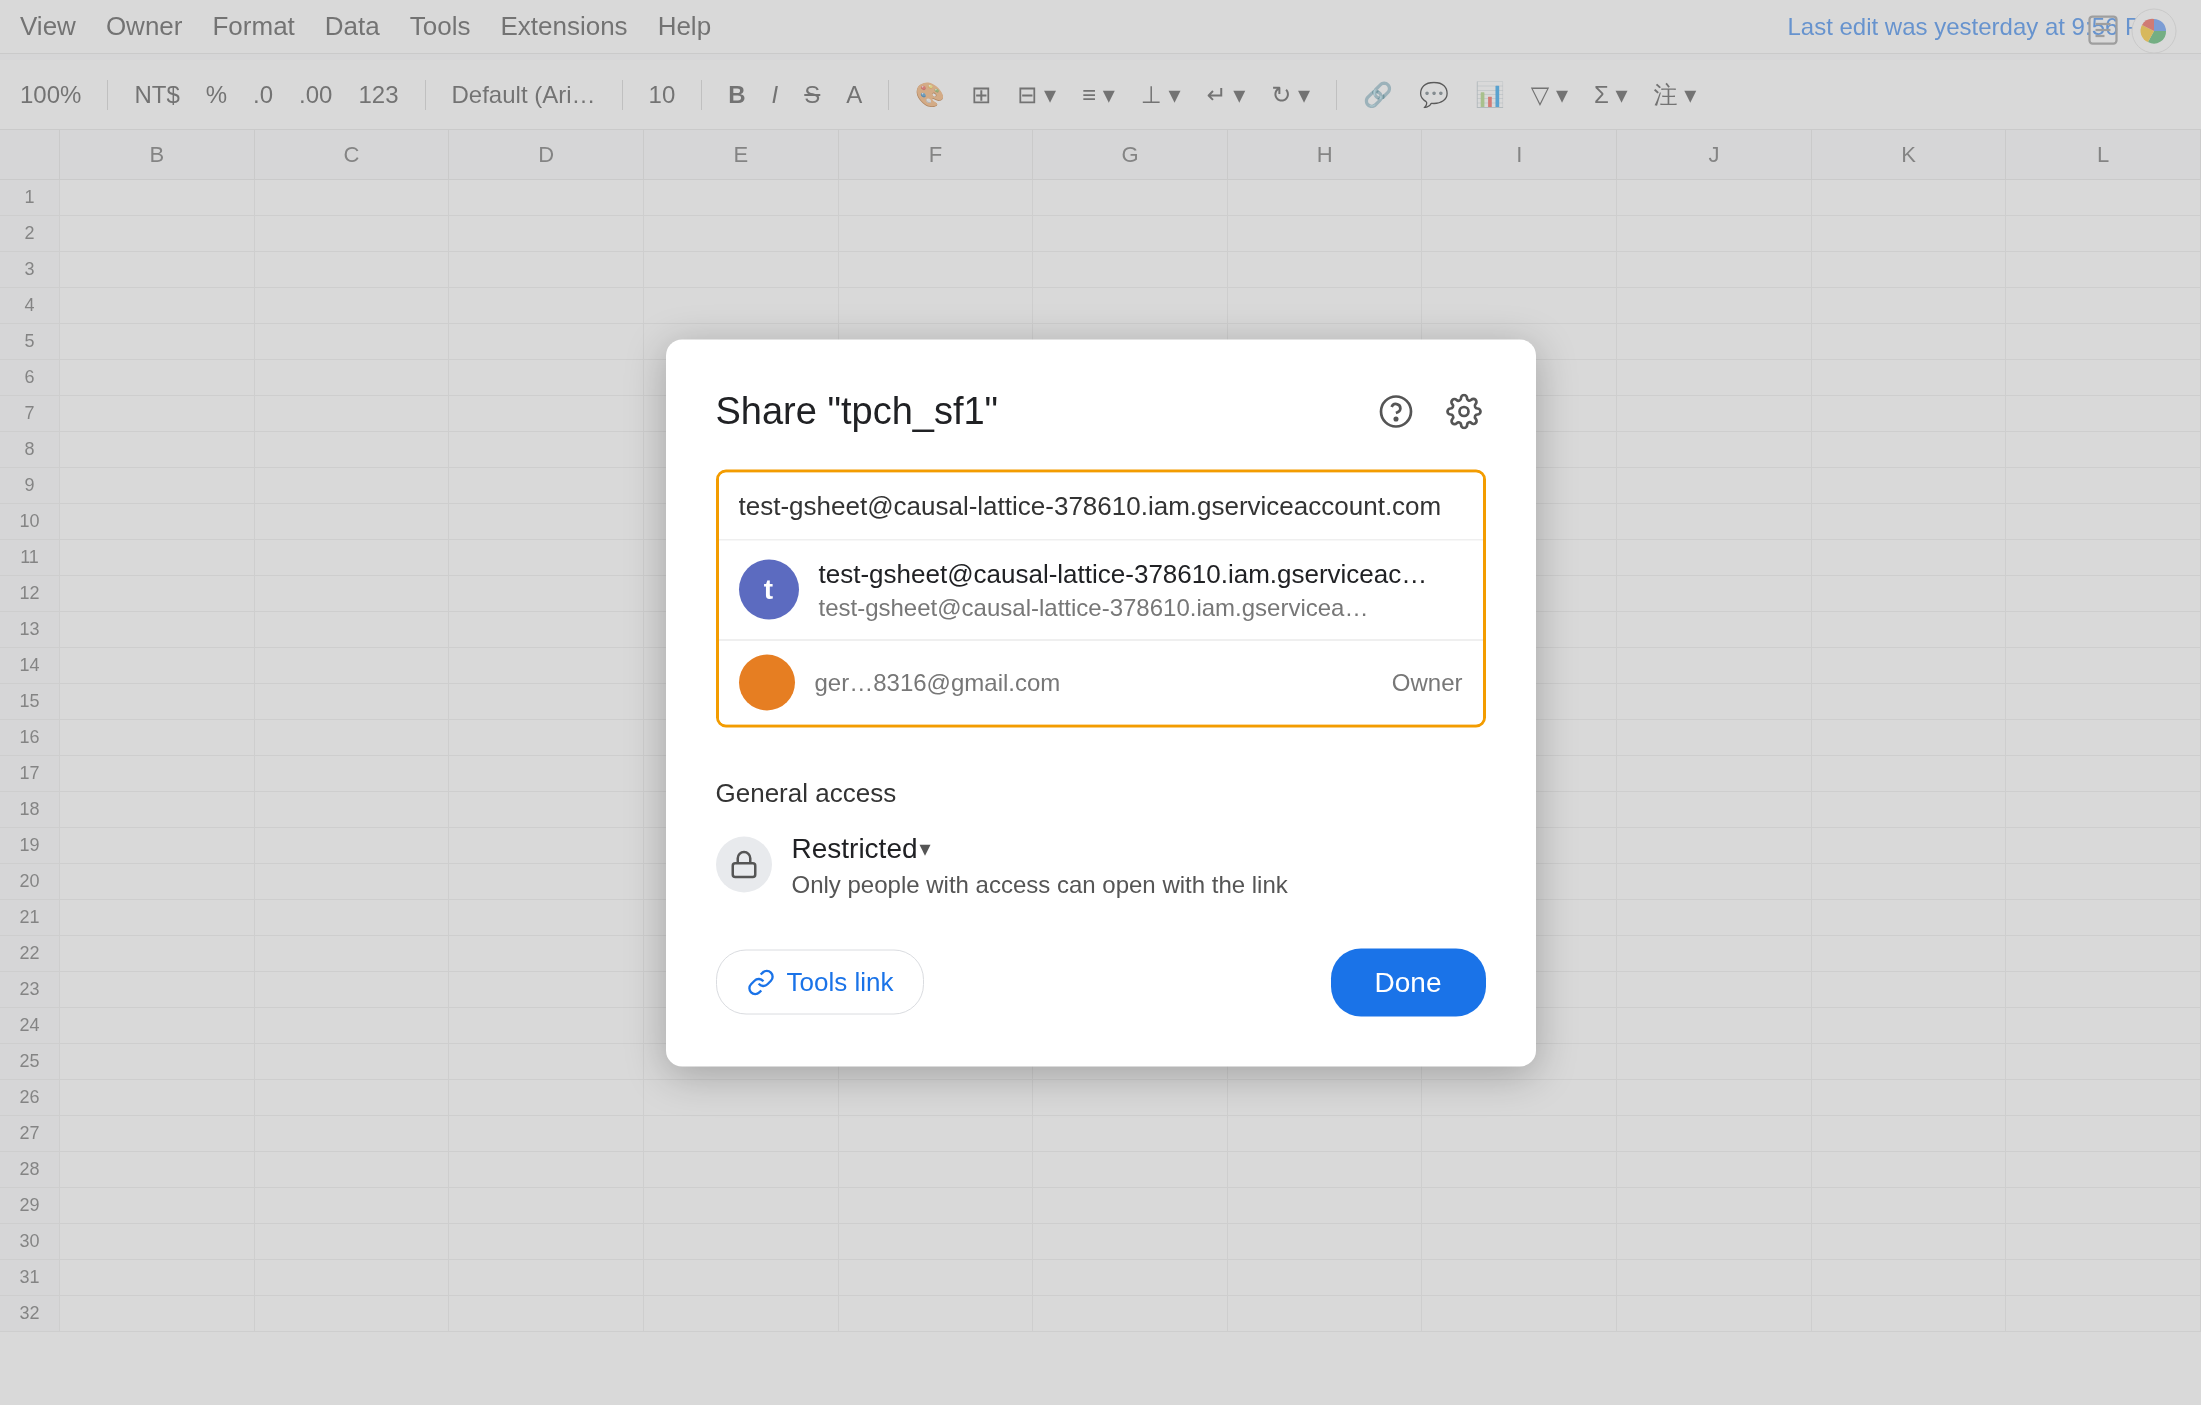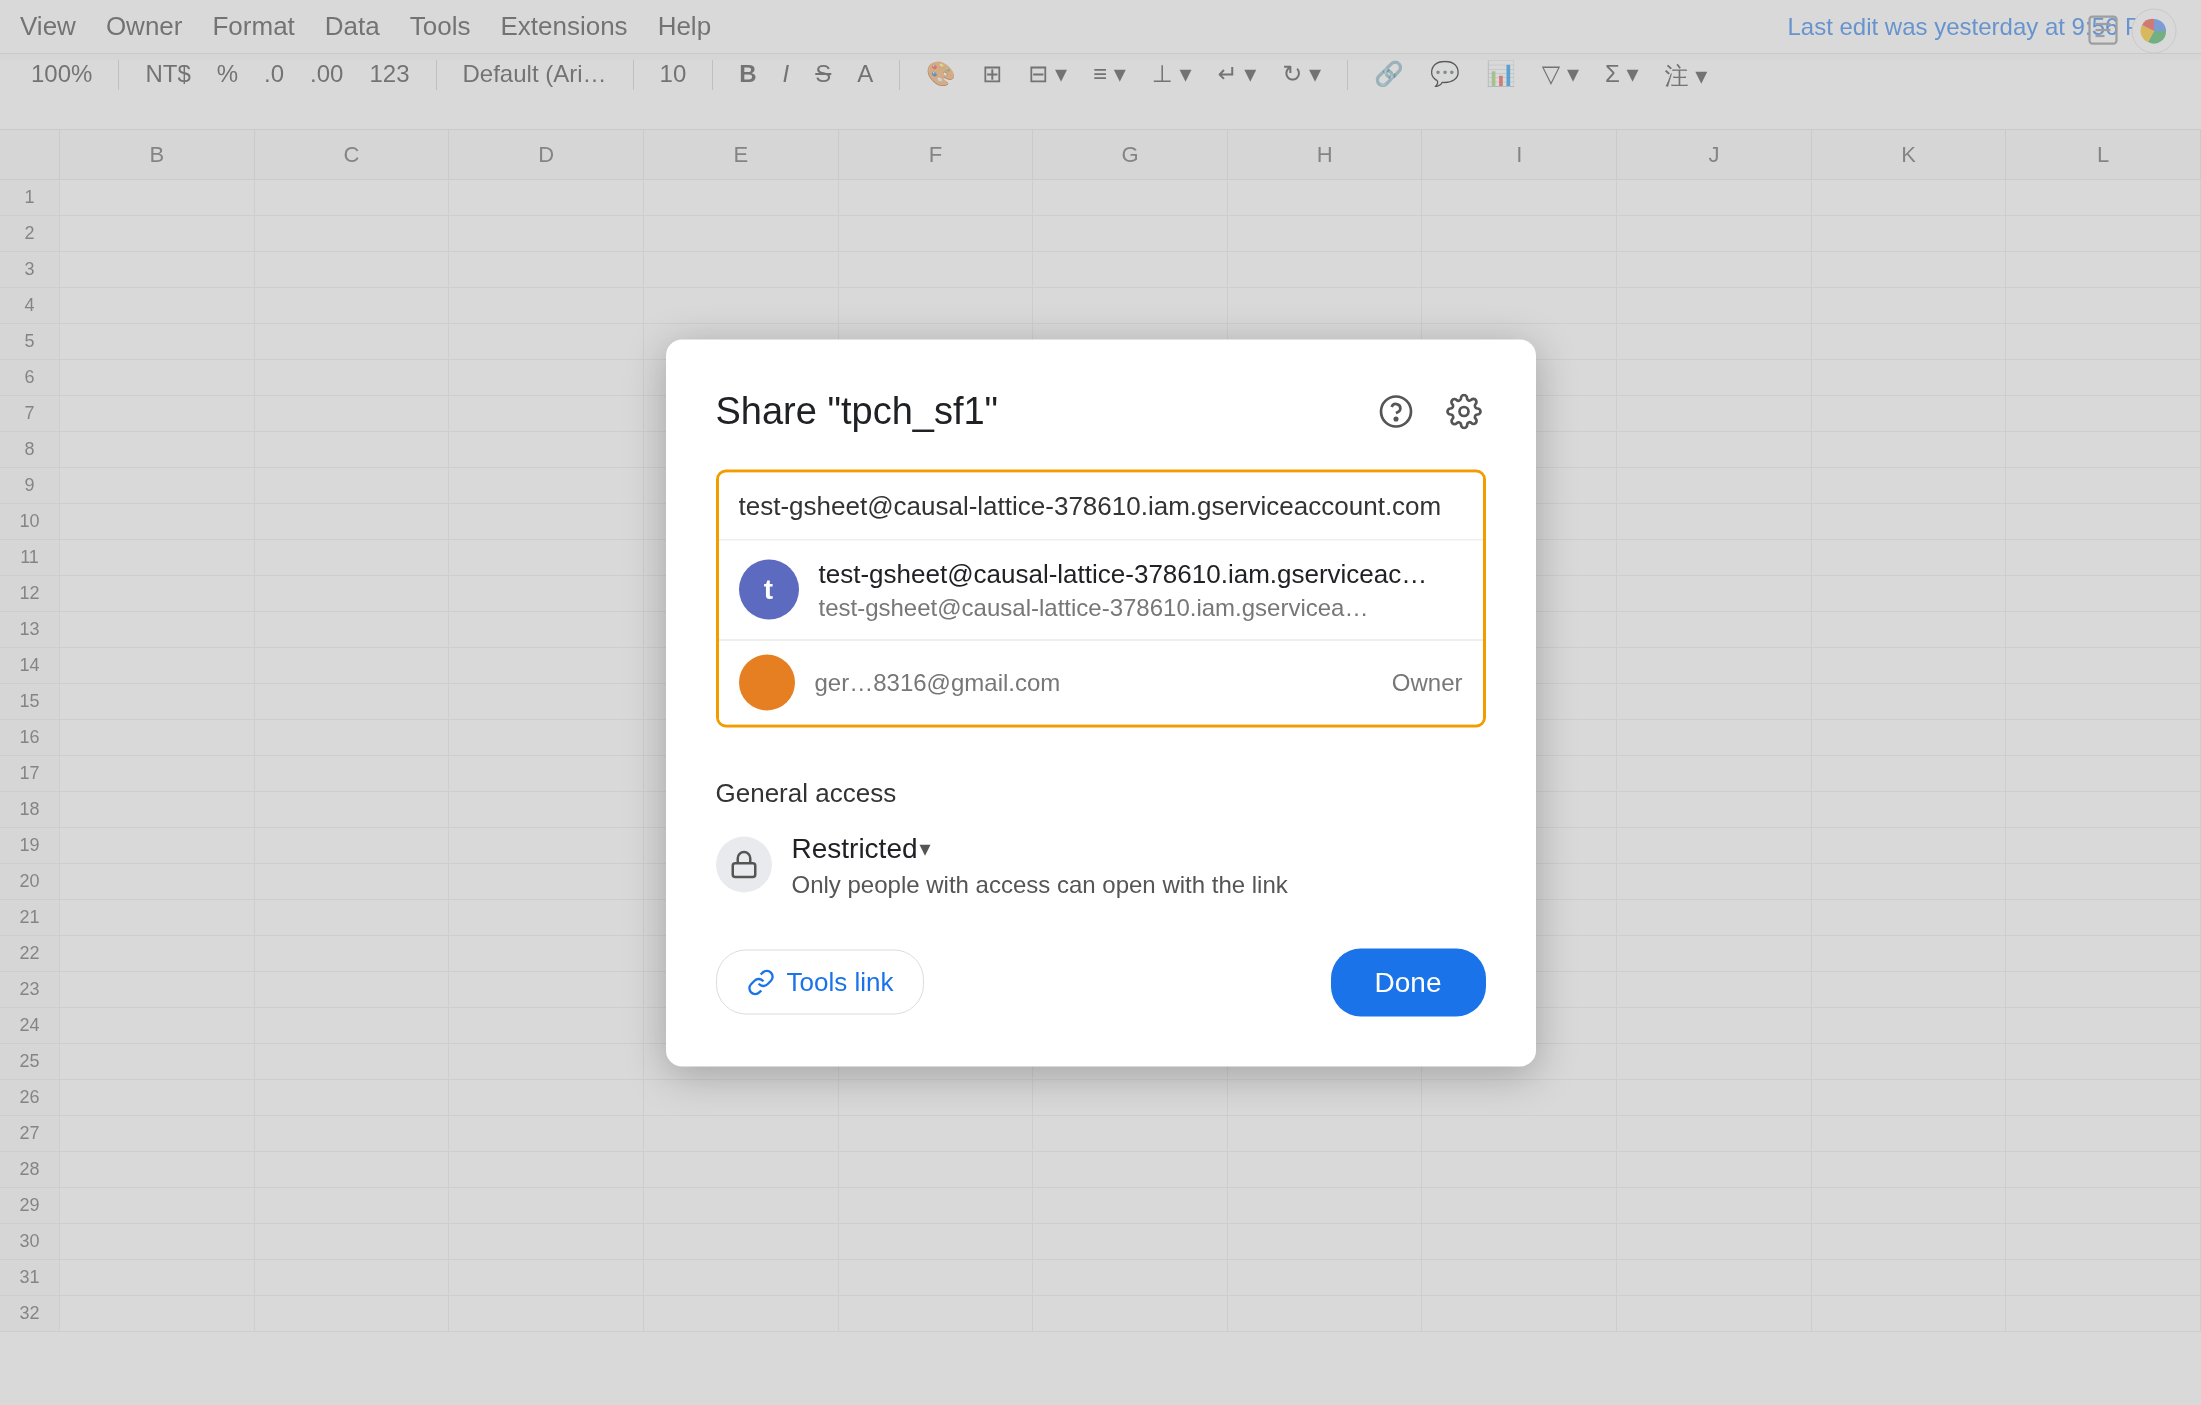--- a/index.html
+++ b/index.html
@@ -44,22 +44,22 @@
       margin-right: 20px;
     }
 
     
     .toolbar {
       position: absolute;
       top: 60px; left: 0; right: 0;
       height: 70px;
       background: #fff;
       display: flex;
-      align-items: flex-start;
-      padding: 0 31px;
+      align-items: center;
+      padding: 0 20px;
       gap: 26px;
       border-bottom: 1px solid #e0e0e0;
       z-index: 1;
     }
     .toolbar-item {
       font-size: 24px;
       color: #333;
       cursor: pointer;
       display: flex;
       align-items: center;

